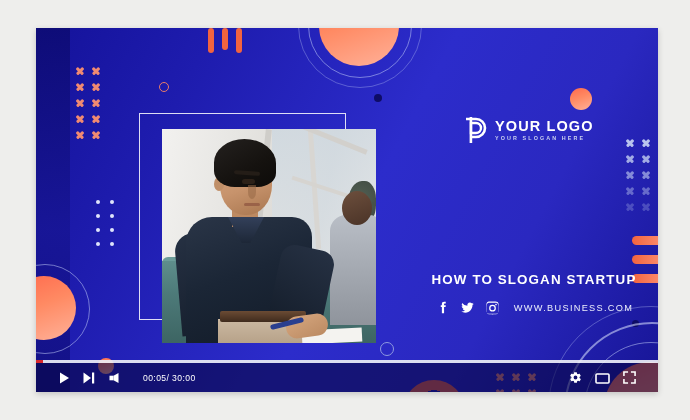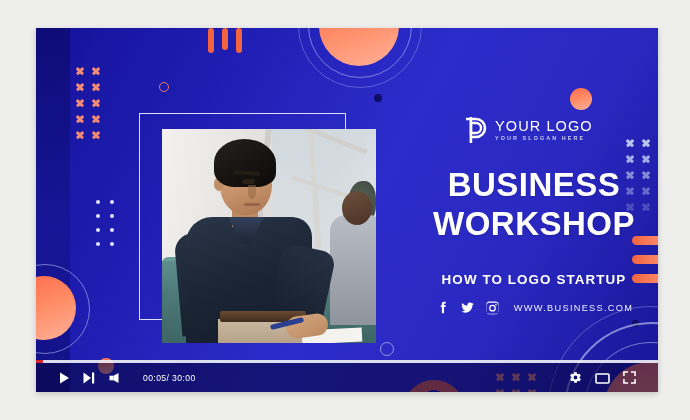--- a/index.html
+++ b/index.html
@@ -111,21 +111,21 @@
   .ph-hand{left:124px;top:186px;width:42px;height:22px;border-radius:12px;
     background:linear-gradient(160deg,#d6a77f,#bb8a62);transform:rotate(-8deg);}
   .ph-pen{left:108px;top:192px;width:34px;height:5px;border-radius:3px;
     background:#2a3f8f;transform:rotate(-14deg);}
   .ph-paper{left:140px;top:200px;width:60px;height:14px;background:#f4f3f0;transform:rotate(-3deg);}
 
   
   .logo-row{position:absolute;left:425px;top:88px;display:flex;align-items:center;gap:8px;z-index:6;}
   .logo-mark{width:26px;height:28px;flex:0 0 auto;}
   .logo-text{display:flex;flex-direction:column;line-height:1;}
-  .logo-name{color:#fff;font-size:14.5px;font-weight:normal;letter-spacing:1.1px;}
+  .logo-name{color:#fff;font-size:14.5px;font-weight:bold;letter-spacing:1.1px;}
   .logo-slogan{color:#c9cfee;font-size:5.4px;font-weight:bold;letter-spacing:2.1px;margin-top:3px;}
 
   .title{
     position:absolute;left:383px;top:138px;width:230px;z-index:6;
     color:#fff;font-size:33px;font-weight:bold;line-height:1.18;
     letter-spacing:.5px;text-align:center;
     text-shadow:0 1px 2px rgba(0,0,0,.18);
   }
   .subtitle{
     position:absolute;left:383px;top:244px;width:230px;z-index:6;
@@ -279,26 +279,22 @@
         <path d="M5 3 h10 a9 9 0 0 1 0 18 h-4" fill="none" stroke="#fff" stroke-width="2.6"></path>
         <path d="M10 7 h5 a5 5 0 0 1 0 10 h-5 z" fill="none" stroke="#fff" stroke-width="2.4"></path>
         <rect x="8.6" y="1" width="2.6" height="26" fill="#fff"></rect>
       </svg>
       <span class="logo-text">
         <span class="logo-name">YOUR LOGO</span>
         <span class="logo-slogan">YOUR SLOGAN HERE</span>
       </span>
     </div>
 
-    <div class="title">
-      <div>BUSINESS</div>
-      <div>WORKSHOP</div>
-    </div>
-
-    <div class="subtitle">HOW TO LOGO STARTUP</div>
+
+    <div class="subtitle">HOW TO SLOGAN STARTUP</div>
 
     <div class="social-row">
       <svg class="soc" viewBox="0 0 24 24">
         <path d="M14.5 8.5V6.8c0-.8.2-1.2 1.3-1.2h1.4V2.9h-2.4c-2.8 0-3.8 1.3-3.8 3.6v2H9.2v2.8H11V21h3.5v-9.7h2.4l.4-2.8z"></path>
       </svg>
       <svg class="soc" viewBox="0 0 24 24">
         <path d="M22 5.9c-.7.3-1.5.6-2.4.7.9-.5 1.5-1.3 1.8-2.3-.8.5-1.7.8-2.6 1a4.1 4.1 0 0 0-7 3.7A11.6 11.6 0 0 1 3.4 4.6a4.1 4.1 0 0 0 1.3 5.5c-.7 0-1.3-.2-1.9-.5 0 2 1.4 3.7 3.3 4.1-.6.2-1.2.2-1.9.1a4.1 4.1 0 0 0 3.8 2.9A8.3 8.3 0 0 1 2 18.4a11.6 11.6 0 0 0 6.3 1.8c7.5 0 11.7-6.3 11.7-11.7v-.5c.8-.6 1.5-1.3 2-2.1z"></path>
       </svg>
       <svg class="soc" viewBox="0 0 24 24">
         <path d="M12 2.2c3.2 0 3.6 0 4.9.1 1.2.1 1.8.3 2.2.4.6.2 1 .5 1.4.9.4.4.7.8.9 1.4.2.4.4 1 .4 2.2.1 1.3.1 1.7.1 4.9s0 3.6-.1 4.9c-.1 1.2-.3 1.8-.4 2.2-.2.6-.5 1-.9 1.4-.4.4-.8.7-1.4.9-.4.2-1 .4-2.2.4-1.3.1-1.7.1-4.9.1s-3.6 0-4.9-.1c-1.2-.1-1.8-.3-2.2-.4-.6-.2-1-.5-1.4-.9-.4-.4-.7-.8-.9-1.4-.2-.4-.4-1-.4-2.2-.1-1.3-.1-1.7-.1-4.9s0-3.6.1-4.9c.1-1.2.3-1.8.4-2.2.2-.6.5-1 .9-1.4.4-.4.8-.7 1.4-.9.4-.2 1-.4 2.2-.4 1.3-.1 1.7-.1 4.9-.1zm0 2c-3.1 0-3.5 0-4.8.1-1.1.1-1.7.2-2.1.4-.5.2-.9.4-1.2.8-.4.3-.6.7-.8 1.2-.2.4-.3 1-.4 2.1-.1 1.3-.1 1.7-.1 4.8s0 3.5.1 4.8c.1 1.1.2 1.7.4 2.1.2.5.4.9.8 1.2.3.4.7.6 1.2.8.4.2 1 .3 2.1.4 1.3.1 1.7.1 4.8.1s3.5 0 4.8-.1c1.1-.1 1.7-.2 2.1-.4.5-.2.9-.4 1.2-.8.4-.3.6-.7.8-1.2.2-.4.3-1 .4-2.1.1-1.3.1-1.7.1-4.8s0-3.5-.1-4.8c-.1-1.1-.2-1.7-.4-2.1-.2-.5-.4-.9-.8-1.2-.3-.4-.7-.6-1.2-.8-.4-.2-1-.3-2.1-.4-1.3-.1-1.7-.1-4.8-.1zm0 3.4a5.4 5.4 0 1 1 0 10.8 5.4 5.4 0 0 1 0-10.8zm0 2a3.4 3.4 0 1 0 0 6.8 3.4 3.4 0 0 0 0-6.8zm5.6-3.6a1.3 1.3 0 1 1 0 2.6 1.3 1.3 0 0 1 0-2.6z"></path>

